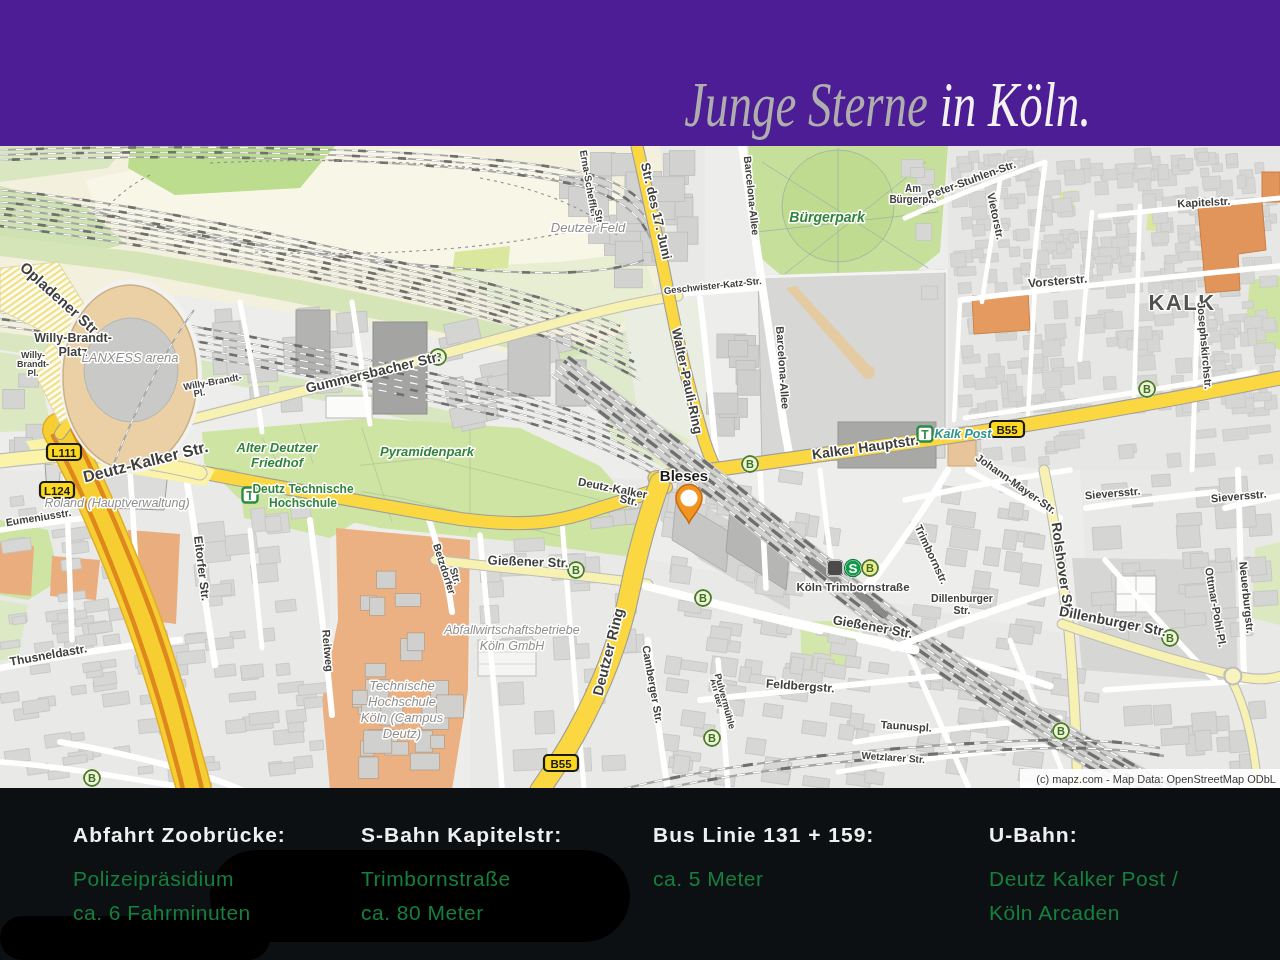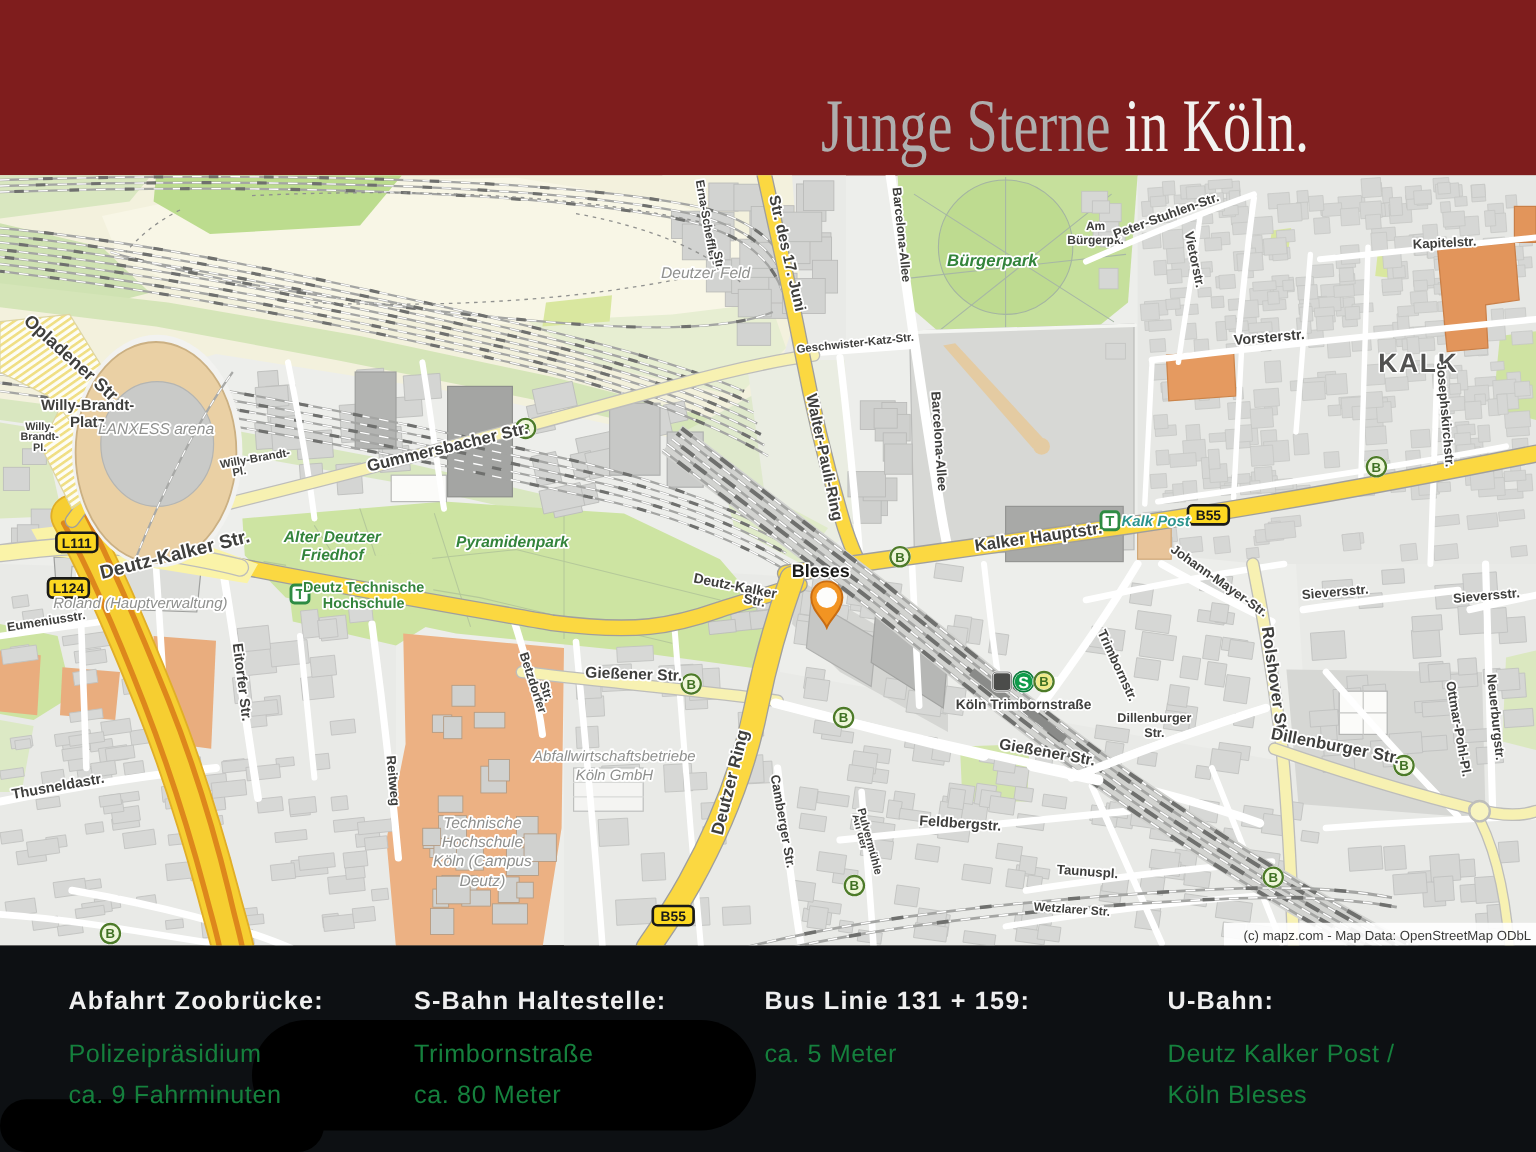--- a/index.html
+++ b/index.html
@@ -1,22 +1,22 @@
 <!DOCTYPE html>
 <html><head><meta charset="utf-8">
 <style>
 html,body{margin:0;padding:0;width:1280px;height:960px;overflow:hidden;background:#0d0a07;}
 body{font-family:"Liberation Sans",sans-serif;position:relative;}
-#top{position:absolute;left:0;top:0;width:1280px;height:147px;background:#7f1d1d;}
+#top{position:absolute;left:0;top:0;width:1280px;height:147px;background:#4c1d95;font-style:italic;}
 #title{position:absolute;top:69px;right:189px;font-family:"Liberation Serif",serif;font-size:63px;font-weight:400;white-space:nowrap;transform-origin:right center;transform:scaleX(0.745);color:#f2f2f0;}
 #title .s{color:#aeaeae;}
 #mapwrap{position:absolute;left:0;top:146px;width:1280px;height:642px;}
 #bot{position:absolute;left:0;top:788px;width:1280px;height:172px;background:#0d1013;}
 .blob{position:absolute;background:#000;}
-.col{position:absolute;color:#e9e9e9;font-size:21px;letter-spacing:0.5px;line-height:26px;}
+.col{position:absolute;color:#e9e9e9;font-size:21px;letter-spacing:0.5px;line-height:26px;margin-left:16px;}
 .col .h{font-weight:700;color:#efefef;margin:0 0 18px 0;letter-spacing:1px;}
 .col .b{color:#15803d;margin:0 0 8px 0;}
 </style></head>
 <body>
 <div id="top">
     <div id="title"><span class="s">Junge Sterne </span>in Köln.</div>
   </div>
 <div id="mapwrap"><svg id="map" width="1280" height="642" viewBox="0 146 1280 642" font-family="Liberation Sans, sans-serif">
 <rect x="0.0" y="146.0" width="1280.0" height="642.0" fill="#edeeeb"></rect>
 <polygon points="948.0,146.0 1280.0,146.0 1280.0,470.0 1150.0,470.0 1050.0,470.0 948.0,460.0" fill="#e7e8e5"></polygon>
@@ -1191,28 +1191,28 @@
 <text x="303" y="507" font-size="12" fill="#33843b" font-weight="700" text-anchor="middle" stroke="#ffffff" stroke-width="3" paint-order="stroke" stroke-linejoin="round">Hochschule</text>
 <rect x="1020" y="769" width="260" height="19" fill="#ffffff" opacity="0.9"></rect>
 <text x="1276" y="783" font-size="11" fill="#3a3a38" font-weight="400" text-anchor="end">(c) mapz.com - Map Data: OpenStreetMap ODbL</text>
 </svg></div>
 <div id="bot">
 <div class="blob" style="left:210px;top:62px;width:420px;height:92px;border-radius:48px;"></div>
 <div class="blob" style="left:0;top:128px;width:270px;height:44px;border-radius:22px;"></div>
 <div class="col" style="left:57px;top:34px;">
       <div class="h">Abfahrt Zoobrücke:</div>
       <div class="b">Polizeipräsidium</div>
-      <div class="b">ca. 9 Fahrminuten</div>
+      <div class="b">ca. 6 Fahrminuten</div>
     </div>
 <div class="col" style="left:345px;top:34px;">
-      <div class="h">S-Bahn Haltestelle:</div>
+      <div class="h">S-Bahn Kapitelstr:</div>
       <div class="b">Trimbornstraße</div>
       <div class="b">ca. 80 Meter</div>
     </div>
 <div class="col" style="left:637px;top:34px;">
       <div class="h">Bus Linie 131 + 159:</div>
       <div class="b">ca. 5 Meter</div>
     </div>
 <div class="col" style="left:973px;top:34px;">
       <div class="h">U-Bahn:</div>
       <div class="b">Deutz Kalker Post /</div>
-      <div class="b">Köln Bleses</div>
+      <div class="b">Köln Arcaden</div>
     </div>
 </div>
 </body></html>

